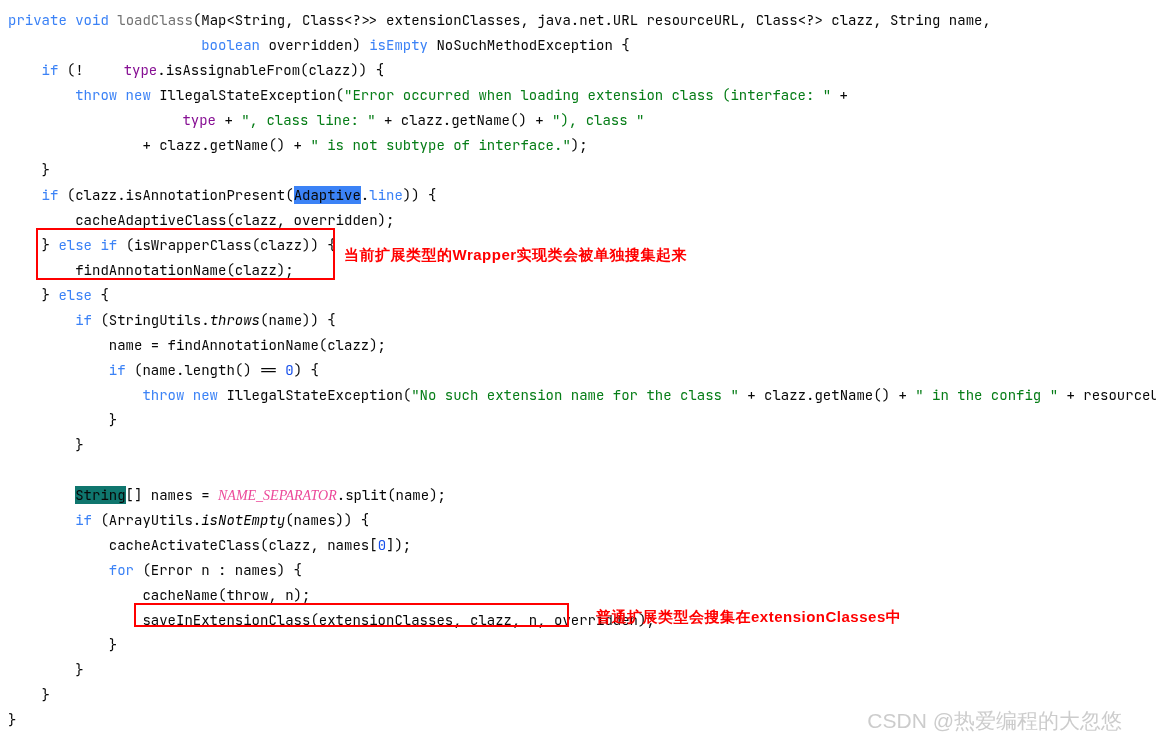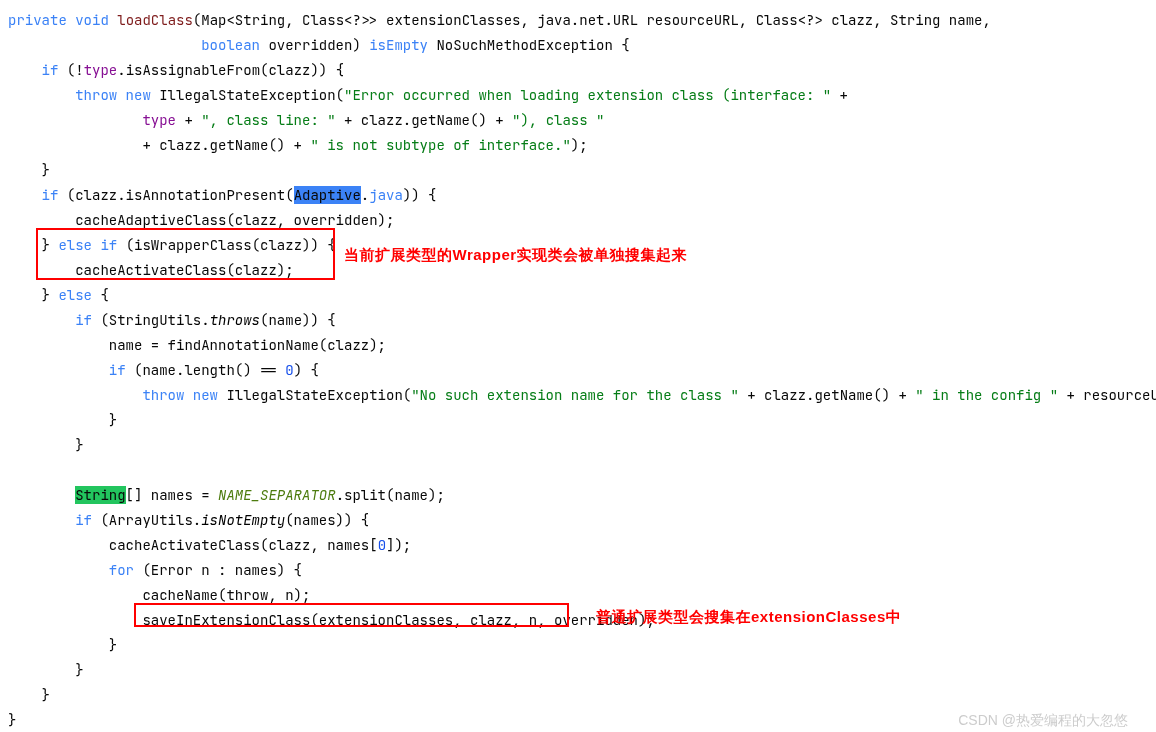--- a/index.html
+++ b/index.html
@@ -13,66 +13,66 @@
     position: relative;
     width: 1156px;
     box-sizing: border-box;
   }
   pre {
     margin: 0;
     font-family: inherit;
     white-space: pre;
   }
   .kw   { color: #3b82f6; }          
-  .fn   { color: #7f1d1d; }             
+  .fn   { color: #737373; }             
   .str  { color: #067D17; }          
   .num  { color: #1750EB; }          
-  .fld  { color: #871094; }          
+  .fld  { color: #871094; margin-left: 40px; }          
   .it   { font-style: italic; color: #000; }
-  .itp  { font-style: italic; color: #4d7c0f; } 
-  .hl1  { background: #22c55e; }     
+  .itp  { font-style: italic; color: #ec4899; font-family: Liberation Serif, serif; } 
+  .hl1  { background: #0f766e; }     
   .hl2  { background: #3b82f6; }     
   .box {
     position: absolute;
     border: 2px solid #f00;
     box-sizing: border-box;
     pointer-events: none;
   }
   .ann {
     position: absolute;
     color: #f00;
     font-weight: 700;
     font-family: "Microsoft YaHei", "PingFang SC", sans-serif;
     font-size: 15px;
     letter-spacing: 0.5px;
   }
   .watermark {
     position: absolute;
-    right: 28px;
+    right: 34px;
     bottom: 8px;
     color: rgba(170,170,170,0.6);
     font-family: "Microsoft YaHei", sans-serif;
-    font-size: 14px;
+    font-size: 21px;
     pointer-events: none;
   }
 </style>
 </head>
 <body>
 
 <pre><span class="kw">private</span> <span class="kw">void</span> <span class="fn">loadClass</span><span>(Map&lt;String, Class&lt;?&gt;&gt; extensionClasses, java.net.URL resourceURL, Class&lt;?&gt; clazz, String name,</span>
                        <span class="kw">boolean</span><span> overridden) </span><span class="kw">isEmpty</span><span> NoSuchMethodException {</span>
     <span class="kw">if</span><span> (!</span><span class="fld">type</span><span>.isAssignableFrom(clazz)) {</span>
         <span class="kw">throw new</span><span> IllegalStateException(</span><span class="str">"Error occurred when loading extension class (interface: "</span><span> +</span>
                 <span class="fld">type</span><span> + </span><span class="str">", class line: "</span><span> + clazz.getName() + </span><span class="str">"), class "</span>
                 <span>+ clazz.getName() + </span><span class="str">" is not subtype of interface."</span><span>);</span>
     <span>}</span>
-    <span class="kw">if</span><span> (clazz.isAnnotationPresent(</span><span class="hl2">Adaptive</span><span>.</span><span class="kw">java</span><span>)) {</span>
+    <span class="kw">if</span><span> (clazz.isAnnotationPresent(</span><span class="hl2">Adaptive</span><span>.</span><span class="kw">line</span><span>)) {</span>
         <span>cacheAdaptiveClass(clazz, overridden);</span>
     <span>} </span><span class="kw">else if</span><span> (isWrapperClass(clazz)) {</span>
-        <span>cacheActivateClass(clazz);</span>
+        <span>findAnnotationName(clazz);</span>
     <span>} </span><span class="kw">else</span><span> {</span>
         <span class="kw">if</span><span> (StringUtils.</span><span class="it">throws</span><span>(name)) {</span>
             <span>name = findAnnotationName(clazz);</span>
             <span class="kw">if</span><span> (name.length() == </span><span class="num">0</span><span>) {</span>
                 <span class="kw">throw new</span><span> IllegalStateException(</span><span class="str">"No such extension name for the class "</span><span> + clazz.getName() + </span><span class="str">" in the config "</span><span> + resourceURL);</span>
             <span>}</span>
         <span>}</span>
 
         <span class="hl1">String</span><span>[] names = </span><span class="itp">NAME_SEPARATOR</span><span>.split(name);</span>
         <span class="kw">if</span><span> (ArrayUtils.</span><span class="it">isNotEmpty</span><span>(names)) {</span>

